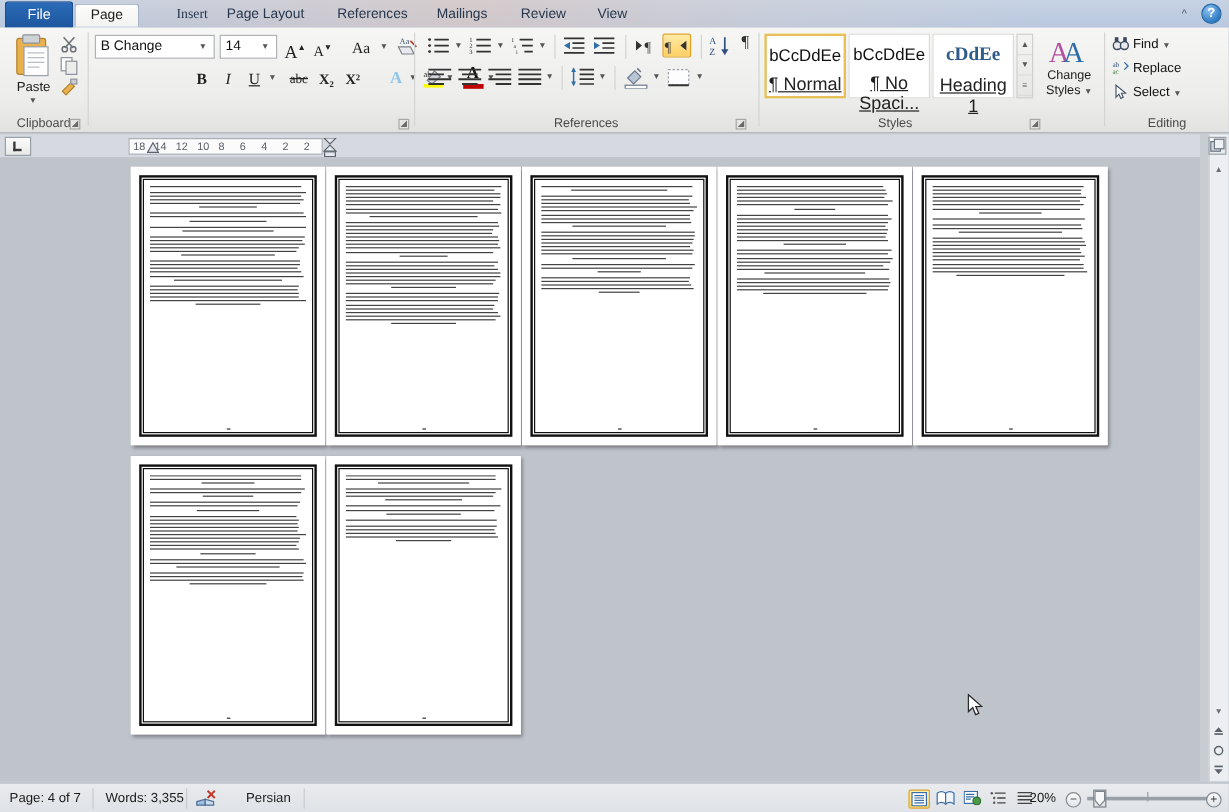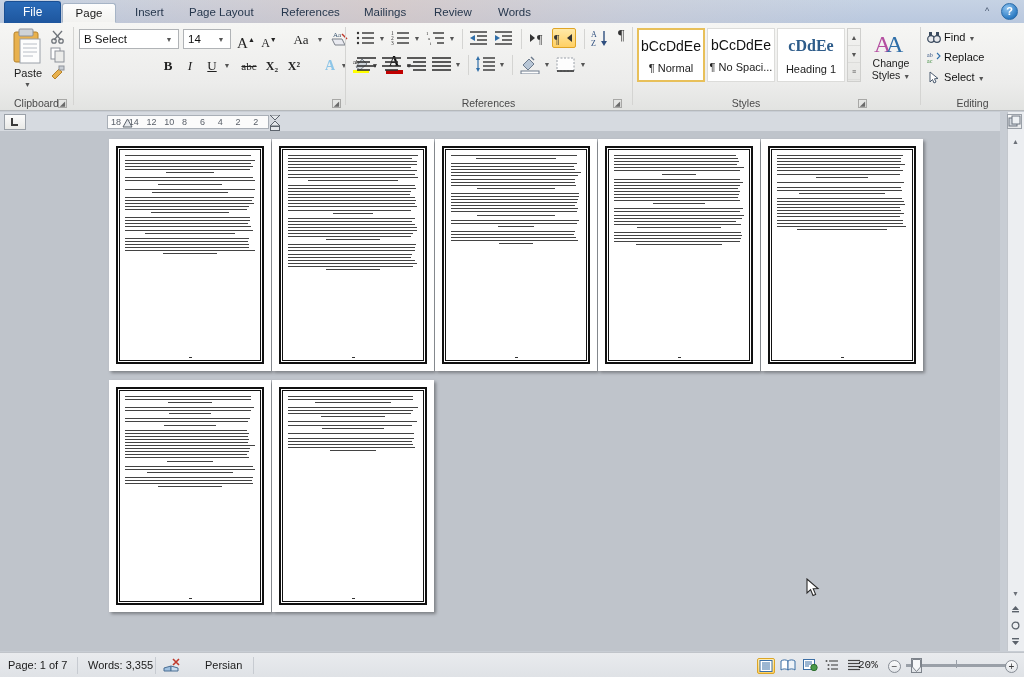--- a/index.html
+++ b/index.html
@@ -97,21 +97,21 @@
   }
   .ar{ font-size:7px; color:#555; }
 
   
   .stylebox{
     position:absolute; top:5px; width:68px; height:54px;
     background:#fff; border:1px solid #dcdcda; text-align:center;
   }
   .stylebox.sel{ border:2px solid #e8c05a; background:#fff; box-shadow:0 0 0 1px #fff inset; }
   .stylebox .sv{ display:block; margin-top:8px; font-size:14px; color:#111; }
-  .stylebox .sn{ display:block; margin-top:8px; font-size:11px; color:#222; }
+  .stylebox .sn{ display:block; margin-top:8px; font-size:15px; color:#222;text-decoration:underline; }
   .stylescroll{
     position:absolute; top:5px; width:14px; height:54px;
     background:linear-gradient(to bottom,#f3f3f1,#e6e6e4); border:1px solid #cfcfcd;
   }
   .stylescroll div{ height:17px; line-height:17px; text-align:center; font-size:7px; color:#555; border-bottom:1px solid #dcdcda;}
 
   
   .editrow{ position:absolute; height:18px; font-size:11px; line-height:18px; color:#111; }
 
   
@@ -220,26 +220,26 @@
   .cursor{ position:absolute; left:806px; top:578px; width:14px; height:20px; }
 </style>
 </head>
 <body>
 
 <div id="app">
 
   <div class="tabbar">
     <div class="tab file">File</div>
     <div class="tab active" style="left:62px;width:54px;">Page</div>
-    <div class="tab" style="left:124px;">Insert</div>
+    <div class="tab" style="left:136px;font-family:Liberation Serif, serif;">Insert</div>
     <div class="tab" style="left:178px;">Page Layout</div>
     <div class="tab" style="left:270px;">References</div>
     <div class="tab" style="left:353px;">Mailings</div>
     <div class="tab" style="left:423px;">Review</div>
-    <div class="tab" style="left:487px;">Words</div>
+    <div class="tab" style="left:487px;">View</div>
     <div class="ribcollapse">^</div>
     <div class="helpbtn">?</div>
   </div>
 
   <div class="ribbon">
 
     <div class="grp" style="left:0px;width:73px;">
       <div class="pasteico">
         <svg width="32" height="38" viewBox="0 0 32 38">
           <rect x="2" y="4" width="24" height="30" rx="2" fill="#e8b14e" stroke="#b5822a"></rect>
@@ -276,21 +276,21 @@
           <rect x="9" y="1" width="5" height="4" fill="#c9ced5" stroke="#8d929a"></rect>
         </svg>
       </div>
       <div class="gl">Clipboard</div>
       <div class="dlg" style="left:58px;">◢</div>
     </div>
     <div class="grpsep" style="left:73px;"></div>
 
     <div class="grp" style="left:74px;width:270px;">
       <div class="combo" style="left:5px;top:6px;width:100px;">
-        <span>B Select</span>
+        <span>B Change</span>
         <span class="cb-ar">▼</span>
       </div>
       <div class="combo" style="left:109px;top:6px;width:48px;">
         <span>14</span>
         <span class="cb-ar">▼</span>
       </div>
       <div class="iconbtn" style="left:161px;top:6px;width:22px;font-size:15px;font-family:'Liberation Serif',serif;">
         <span>A</span><sup style="font-size:7px">▲</sup>
       </div>
       <div class="iconbtn" style="left:184px;top:6px;width:22px;font-size:12px;font-family:'Liberation Serif',serif;">
@@ -966,21 +966,21 @@
       </svg>
   </div>
   <div class="nav-btn" style="top:636px;">
     <svg width="11" height="11" viewBox="0 0 11 11">
         <rect x="2" y="2" width="7" height="1.4" fill="#5b626b"></rect>
         <path d="M2 5 L9 5 L5.5 9 Z" fill="#5b626b"></path>
       </svg>
   </div>
 
   <div class="status">
-    <div class="st-item" style="left:8px;">Page: 1 of 7</div>
+    <div class="st-item" style="left:8px;">Page: 4 of 7</div>
     <div class="st-sep" style="left:77px;"></div>
     <div class="st-item" style="left:88px;">Words: 3,355</div>
     <div class="st-sep" style="left:155px;"></div>
     <div class="st-item" style="left:163px;top:4px;">
       <svg width="18" height="16" viewBox="0 0 18 16">
         <path d="M1 11 L8 9 L8 14 L1 14 Z" fill="#9fc0e0" stroke="#4a6e93"></path>
         <path d="M15 11 L8 9 L8 14 L15 14 Z" fill="#c9dcee" stroke="#4a6e93"></path>
         <path d="M10 2 L16 8 M16 2 L10 8" stroke="#c0392b" stroke-width="1.6"></path>
       </svg>
     </div>
@@ -1033,21 +1033,21 @@
       <svg width="14" height="12" viewBox="0 0 14 12" style="margin-top:1px">
         <g stroke="#444" stroke-width="1.2">
             <line x1="1" y1="1.5" x2="13" y2="1.5"></line>
             <line x1="1" y1="4.5" x2="13" y2="4.5"></line>
             <line x1="1" y1="7.5" x2="13" y2="7.5"></line>
             <line x1="1" y1="10.5" x2="13" y2="10.5"></line>
           </g>
       </svg>
     </div>
 
-    <div class="st-item" style="left:858px;font-family:Liberation Mono, monospace;">20%</div>
+    <div class="st-item" style="left:858px;">20%</div>
     <div class="zmbtn" style="left:888px;">−</div>
     <div class="zoomslider"></div>
     <div class="zmtick"></div>
     <div class="zoomhandle">
       <svg width="9" height="13" viewBox="0 0 9 13">
           <path d="M0.5 0.5 L8.5 0.5 L8.5 8 L4.5 12.5 L0.5 8 Z" fill="#f7f8f9" stroke="#7d838b"></path>
         </svg>
     </div>
     <div class="zmbtn" style="left:1005px;">+</div>
   </div>

